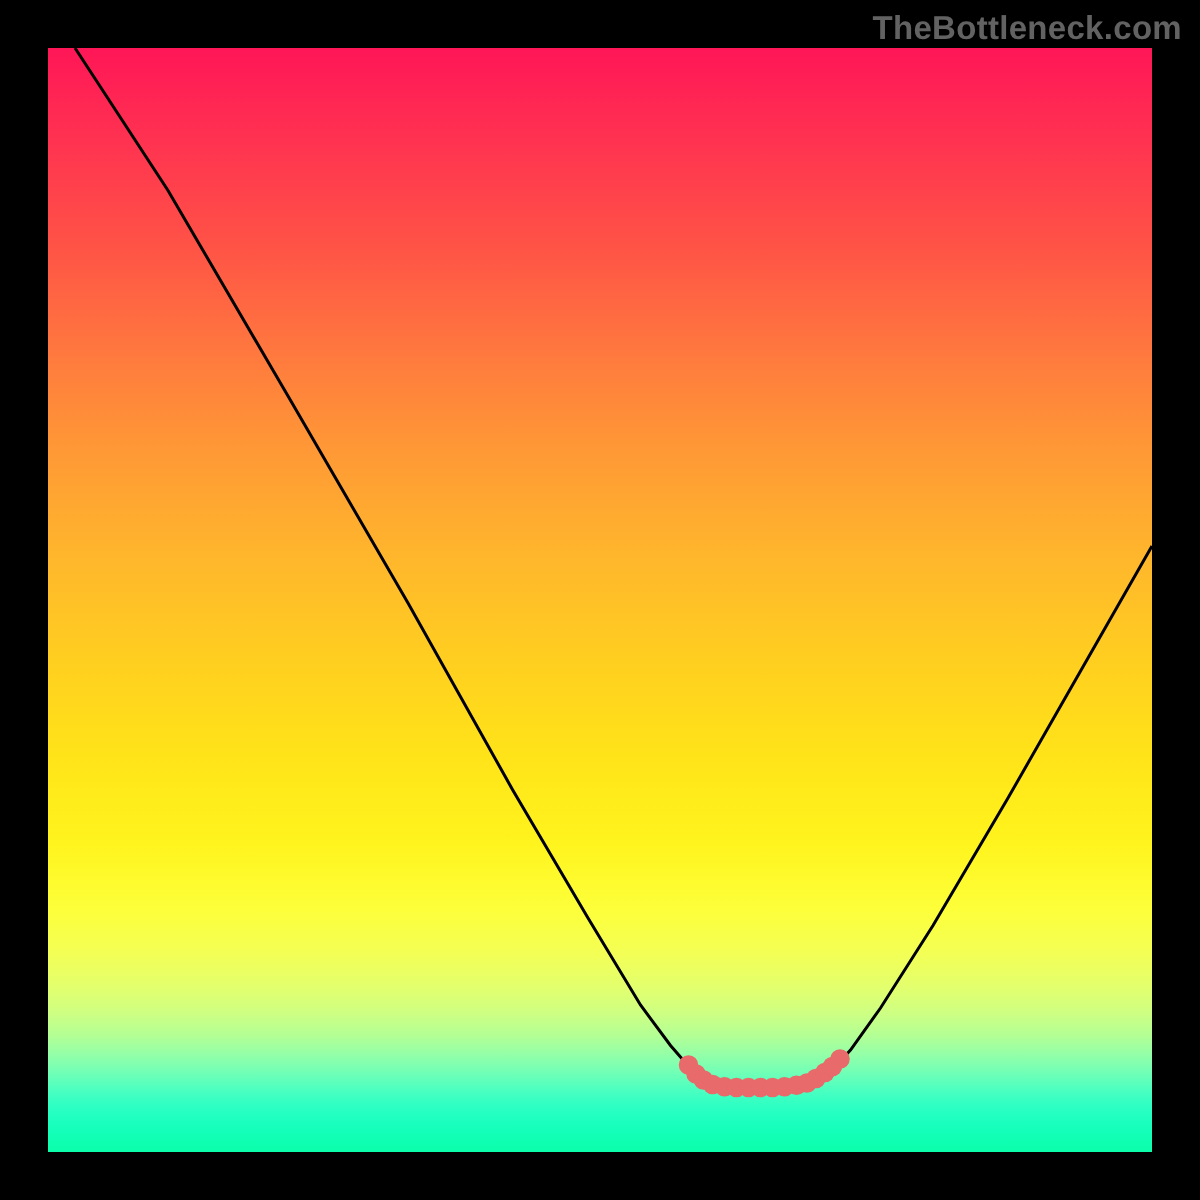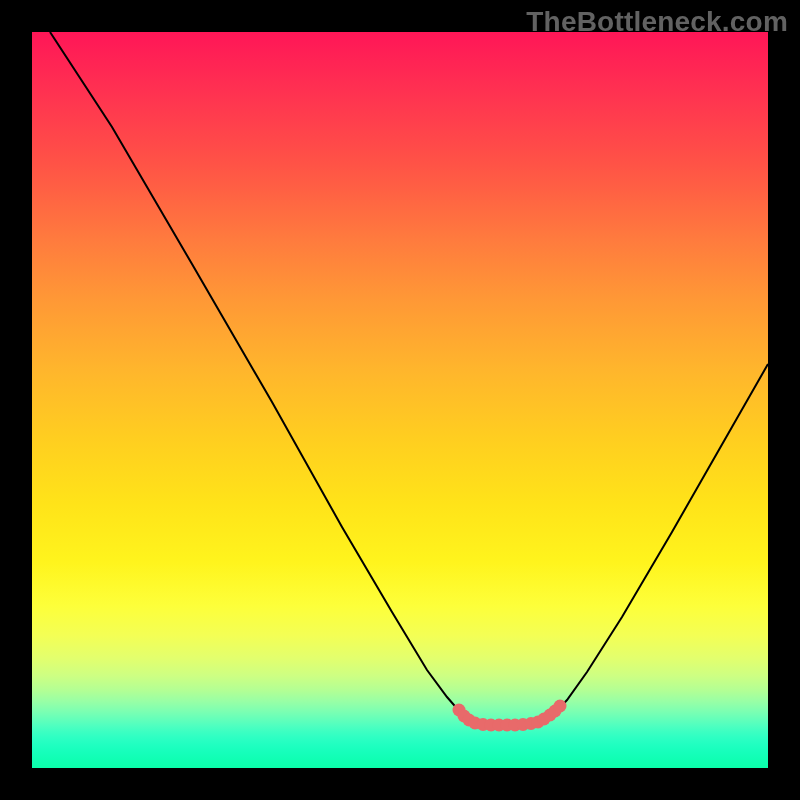--- a/index.html
+++ b/index.html
@@ -8,21 +8,21 @@
     height: 800px;
     background: #000;
     position: relative;
     font-family: Arial, Helvetica, sans-serif;
   }
   .watermark {
     position: absolute;
     top: 6px;
     right: 12px;
     color: #626262;
-    font-size: 28px;
+    font-size: 22px;
     font-weight: bold;
     letter-spacing: 0.2px;
     z-index: 5;
   }
   .plot {
     position: absolute;
     left: 32px;
     top: 32px;
     width: 736px;
     height: 736px;

